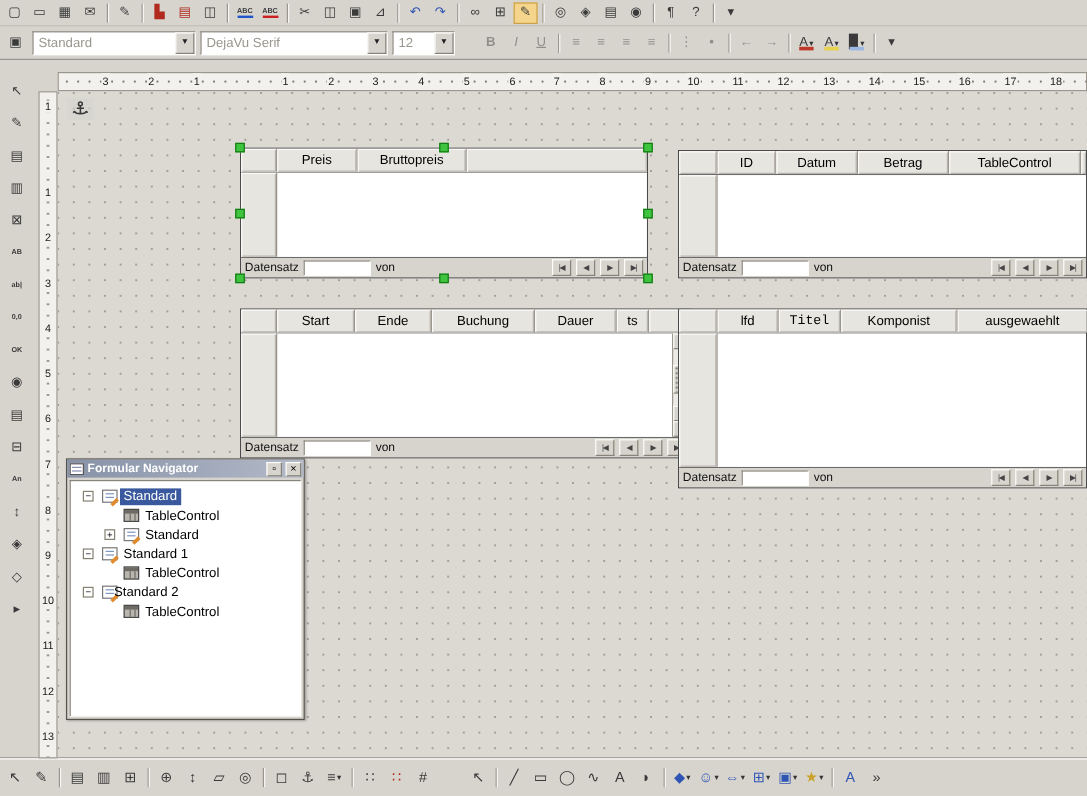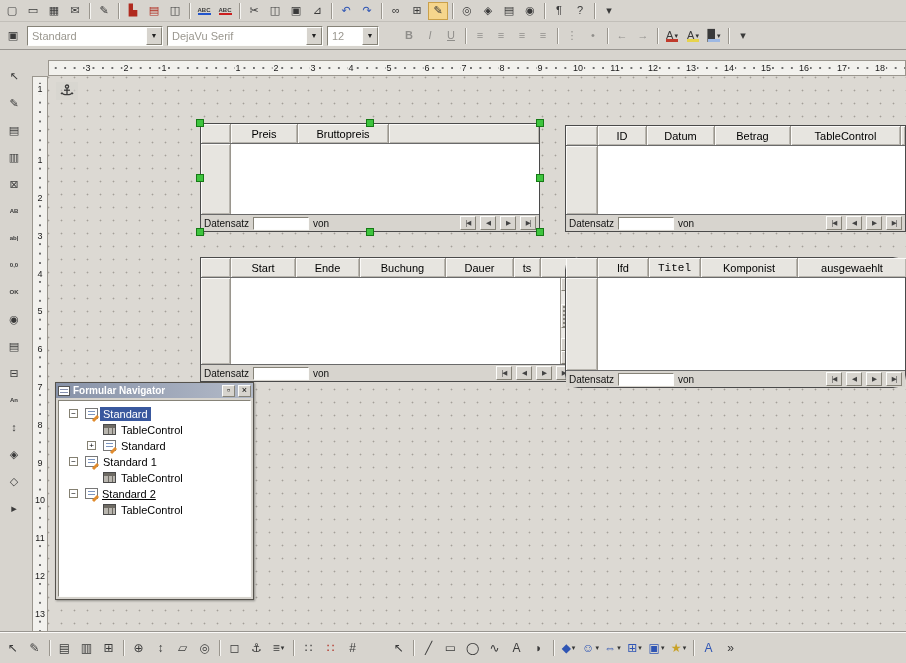--- a/index.html
+++ b/index.html
@@ -388,21 +388,21 @@
           <span class="ticon form" style="left: 24px;"></span>
           <span class="tlabel" style="left: 39px;">Standard 1</span>
         </div>
         <div class="trow">
           <span class="ticon tablec" style="left: 42px;"></span>
           <span class="tlabel" style="left: 57px;">TableControl</span>
         </div>
         <div class="trow">
           <span class="expander" style="left: 8px;">−</span>
           <span class="ticon form" style="left: 24px;"></span>
-          <span class="tlabel" style="left: 38px; text-decoration: underline;">Standard 2</span>
+          <span class="tlabel" style="left: 31px;">Standard 2</span>
         </div>
         <div class="trow">
           <span class="ticon tablec" style="left: 42px;"></span>
           <span class="tlabel" style="left: 57px;">TableControl</span>
         </div>
       </div>
   </div>
 <div class="tctl" style="left: 152px; top: 47px; width: 340px; height: 109px;">
       <div class="thdr">
         <div class="hc" style="width: 30px;"></div>
@@ -483,21 +483,21 @@
         <span class="flbl">Datensatz</span>
         <input class="finp" style="">
         <span class="flbl">von</span>
         <span class="fsp"></span>
         <div class="nbtn">|◀</div>
         <div class="nbtn">◀</div>
         <div class="nbtn">▶</div>
         <div class="nbtn">▶|</div>
       </div>
     </div>
-    <div class="tctl" style="left: 517px; top: 181px; width: 341px; height: 131px; border-radius: 13px;">
+    <div class="tctl" style="left: 517px; top: 181px; width: 341px; height: 150px;">
       <div class="thdr">
         <div class="hc" style="width: 32px;"></div>
         <div class="hc" style="width: 51px;">lfd</div>
         <div class="hc" style="width: 52px; font-family: Liberation Mono, monospace;">Titel</div>
         <div class="hc" style="width: 97px;">Komponist</div>
         <div class="hc" style="width: 109px;">ausgewaehlt</div>
         <div class="hc fill"></div>
       </div>
       <div class="tbody">
         <div class="selcol" style="width: 32px;"></div>

